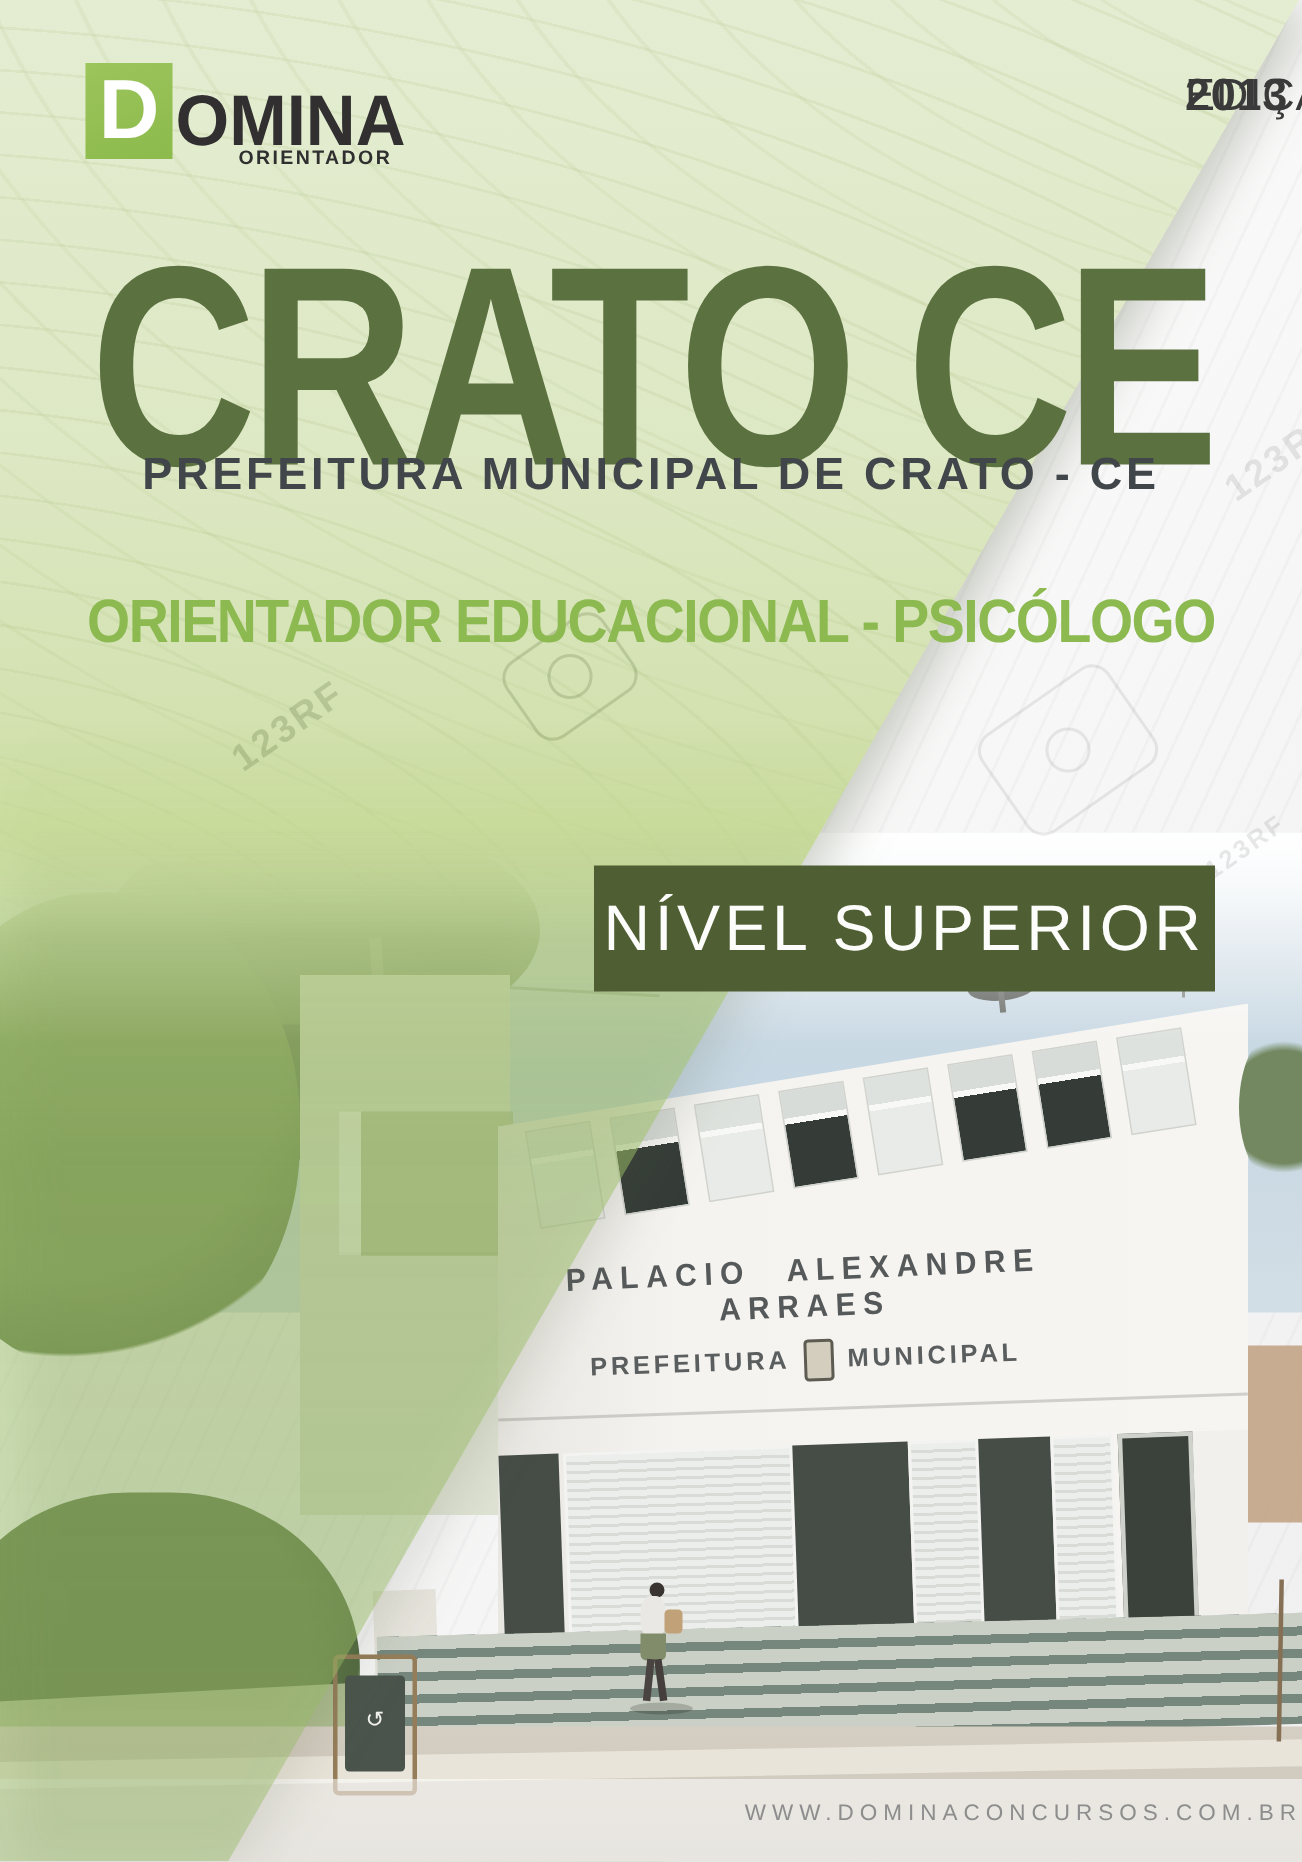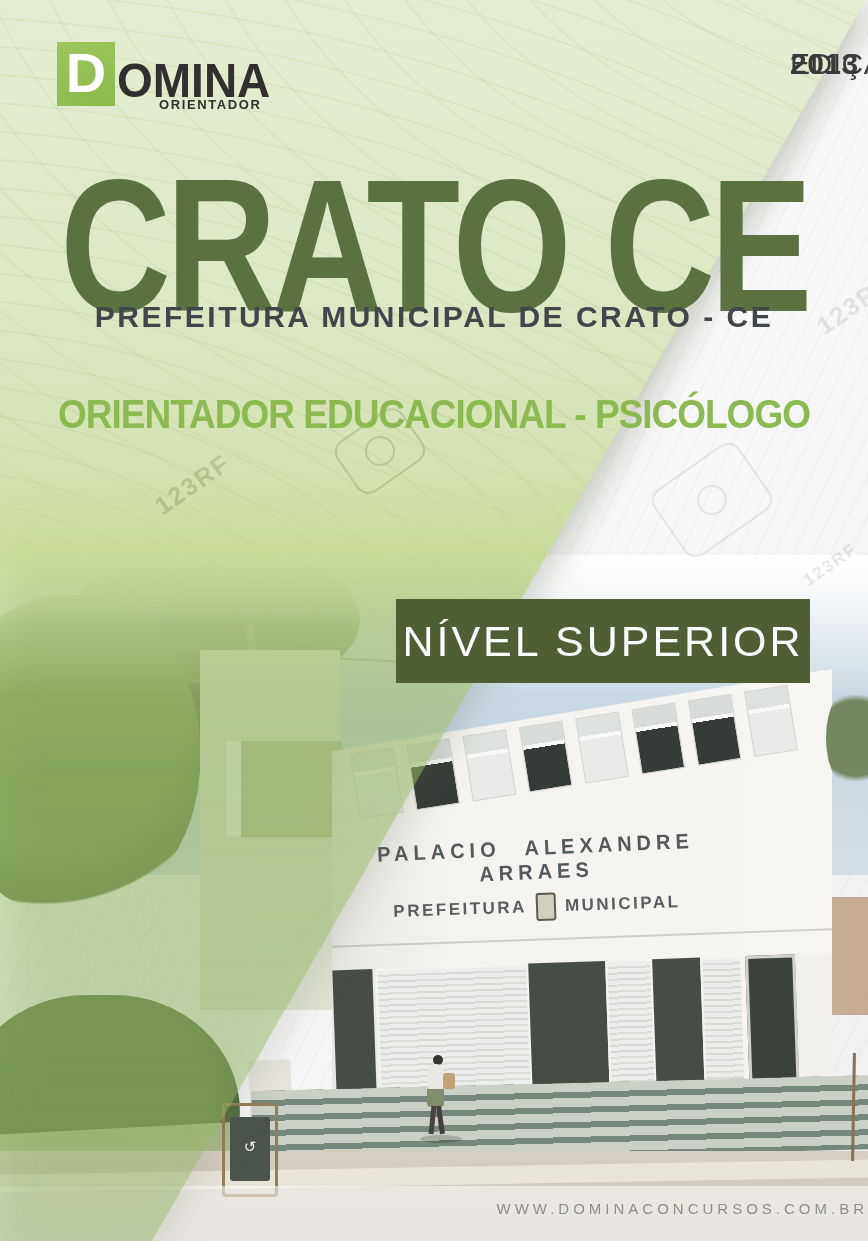--- a/index.html
+++ b/index.html
@@ -125,21 +125,21 @@
   .edition{top:47px;right:78px;font-size:30px;color:#3a3a3a;letter-spacing:.5px;}
   .edition b{font-weight:800;}
   .title{left:0;top:150px;width:868px;text-align:center;font-weight:800;font-size:158px;
        letter-spacing:-5px;color:#5c7140;transform:scale(.97,1.2);transform-origin:center top;line-height:1;}
   .subtitle{left:0;top:300px;width:868px;text-align:center;font-weight:700;font-size:30px;
        letter-spacing:2.5px;color:#41464b;}
   .role{left:0;top:392px;width:868px;text-align:center;font-weight:700;font-size:37px;
        letter-spacing:-1px;color:#8cba51;transform:scaleY(1.1);transform-origin:center top;}
   .badge{left:396px;top:577px;width:414px;height:84px;background:#4f5f33;
        display:flex;align-items:center;justify-content:center;
-       font-size:43px;letter-spacing:3px;color:#fcfcfa;font-weight:400;margin-top:22px;}
+       font-size:43px;letter-spacing:3px;color:#fcfcfa;font-weight:400;}
 </style>
 </head>
 <body>
 
 <div class="page">
 
   <div class="photo">
     <div class="photo-inner">
       <div class="sky"></div>
       <div class="wire"></div>

